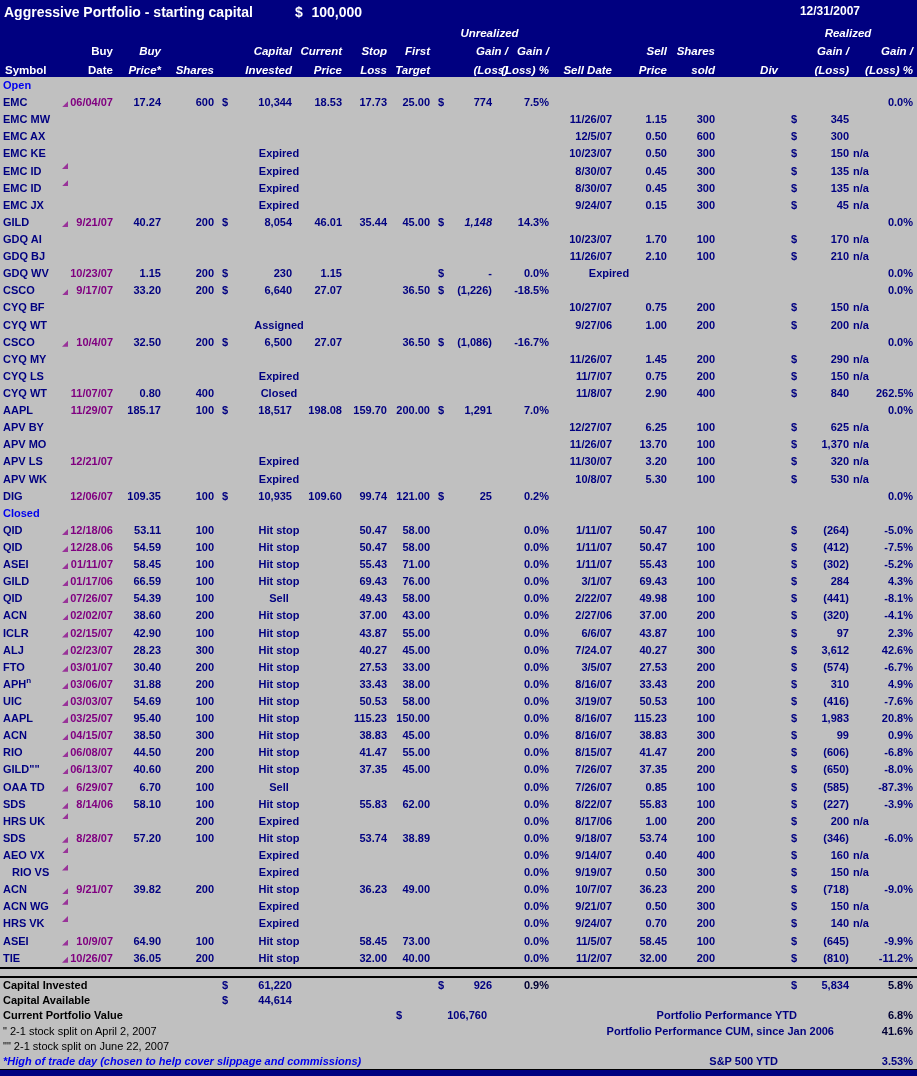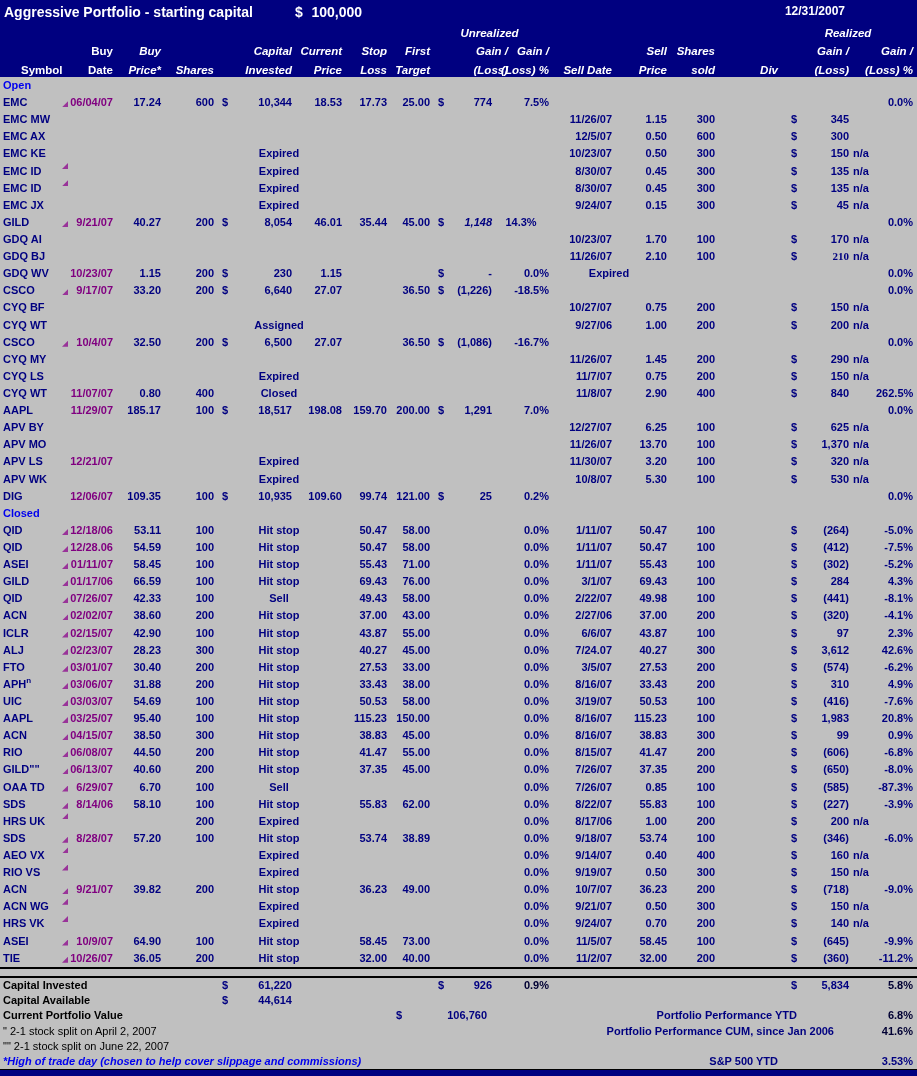--- a/index.html
+++ b/index.html
@@ -10,21 +10,21 @@
     font-weight:bold;font-size:11px;color:#000080;
   }
   .grid{display:grid;grid-template-columns:62px 52px 48px 53px 16px 62px 50px 45px 43px 14px 48px 57px 63px 55px 48px 68px 14px 52px 26px 38px;}
   
   .hd{background:#000080;color:#fff;height:77px}
   .titlebar{position:relative;height:22px}
   .titlebar>div{position:absolute;white-space:nowrap}
   .tb-title{left:4px;top:4px;font-size:14px}
   .tb-cur{left:295px;top:4px;font-size:14px}
   .tb-amt{left:300px;top:4px;width:62px;text-align:right;font-size:14px}
-  .tb-date{right:72px;top:4px;font-size:12px}
+  .tb-date{right:57px;top:4px;font-size:12px}
   .hgrid{grid-template-rows:17px 18px 19px;height:55px}
   .hc{white-space:nowrap;align-self:end;padding-right:2px;font-size:11.5px}
   .it{font-style:italic}
   
   .row{height:17.115px;align-items:center}
   .sect{height:17.115px;line-height:17px;color:#0000EE;padding-left:3px}
   .cell{white-space:nowrap;line-height:13px}
   .r{text-align:right;padding-right:1px}
   .l{text-align:left}
   .ctr{text-align:center}
@@ -68,21 +68,21 @@
       <div class="hc it r" style="grid-column:7;grid-row:2">Current</div>
       <div class="hc it r" style="grid-column:8;grid-row:2">Stop</div>
       <div class="hc it r" style="grid-column:9;grid-row:2">First</div>
       <div class="hc it r" style="grid-column:10/13;grid-row:2;padding-right:42px">Gain /</div>
       <div class="hc it r" style="grid-column:12;grid-row:2">Gain /</div>
       <div class="hc it r" style="grid-column:14;grid-row:2">Sell</div>
       <div class="hc it r" style="grid-column:15;grid-row:2">Shares</div>
       <div class="hc it r" style="grid-column:17/19;grid-row:2">Gain /</div>
       <div class="hc it r" style="grid-column:19/21;grid-row:2">Gain /</div>
 
-      <div class="hc l" style="grid-column:1;grid-row:3;padding-left:21px">Symbol</div>
+      <div class="hc l" style="grid-column:1;grid-row:3;padding-left:5px">Symbol</div>
       <div class="hc r" style="grid-column:2;grid-row:3">Date</div>
       <div class="hc it r" style="grid-column:3;grid-row:3">Price*</div>
       <div class="hc it r" style="grid-column:4;grid-row:3">Shares</div>
       <div class="hc it r" style="grid-column:5/7;grid-row:3">Invested</div>
       <div class="hc it r" style="grid-column:7;grid-row:3">Price</div>
       <div class="hc it r" style="grid-column:8;grid-row:3">Loss</div>
       <div class="hc it r" style="grid-column:9;grid-row:3">Target</div>
       <div class="hc it r" style="grid-column:10/13;grid-row:3;padding-right:42px">(Loss)</div>
       <div class="hc it r" style="grid-column:12;grid-row:3">(Loss) %</div>
       <div class="hc it r" style="grid-column:13;grid-row:3">Sell Date</div>
@@ -178,39 +178,39 @@
         <div class="cell r bd" style="grid-column: 2;"><span>9/21/07</span><span class="mk"></span></div>
         <div class="cell r" style="grid-column: 3;"><span>40.27</span></div>
         <div class="cell r" style="grid-column: 4;"><span>200</span></div>
         <div class="cell l dol" style="grid-column: 5;"><span>$</span></div>
         <div class="cell r" style="grid-column: 6;"><span>8,054</span></div>
         <div class="cell r" style="grid-column: 7;"><span>46.01</span></div>
         <div class="cell r" style="grid-column: 8;"><span>35.44</span></div>
         <div class="cell r" style="grid-column: 9;"><span>45.00</span></div>
         <div class="cell l dol" style="grid-column: 10;"><span>$</span></div>
         <div class="cell r" style="grid-column: 11; font-style: italic;"><span>1,148</span></div>
-        <div class="cell r" style="grid-column: 12; text-align: center;"><span>14.3%</span></div>
+        <div class="cell r" style="grid-column: 12;"><span>14.3%</span></div>
         <div class="cell r" style="grid-column: 20;"><span>0.0%</span></div>
       </div>
       <div class="row grid">
         <div class="cell l sym" style="grid-column: 1;"><span>GDQ AI</span></div>
         <div class="cell r" style="grid-column: 13;"><span>10/23/07</span></div>
         <div class="cell r" style="grid-column: 14;"><span>1.70</span></div>
         <div class="cell r" style="grid-column: 15;"><span>100</span></div>
         <div class="cell l dol" style="grid-column: 17;"><span>$</span></div>
         <div class="cell r" style="grid-column: 18;"><span>170</span></div>
         <div class="cell l nacell" style="grid-column: 19;"><span>n/a</span></div>
       </div>
       <div class="row grid">
         <div class="cell l sym" style="grid-column: 1;"><span>GDQ BJ</span></div>
         <div class="cell r" style="grid-column: 13;"><span>11/26/07</span></div>
         <div class="cell r" style="grid-column: 14;"><span>2.10</span></div>
         <div class="cell r" style="grid-column: 15;"><span>100</span></div>
         <div class="cell l dol" style="grid-column: 17;"><span>$</span></div>
-        <div class="cell r" style="grid-column: 18; font-family: Liberation Serif, serif;"><span>210</span></div>
+        <div class="cell r" style="grid-column: 18;"><span>210</span></div>
         <div class="cell l nacell" style="grid-column: 19;"><span>n/a</span></div>
       </div>
       <div class="row grid">
         <div class="cell l sym" style="grid-column: 1;"><span>GDQ WV</span></div>
         <div class="cell r bd" style="grid-column: 2;"><span>10/23/07</span></div>
         <div class="cell r" style="grid-column: 3;"><span>1.15</span></div>
         <div class="cell r" style="grid-column: 4;"><span>200</span></div>
         <div class="cell l dol" style="grid-column: 5;"><span>$</span></div>
         <div class="cell r" style="grid-column: 6;"><span>230</span></div>
         <div class="cell r" style="grid-column: 7;"><span>1.15</span></div>
@@ -429,21 +429,21 @@
         <div class="cell r" style="grid-column: 13;"><span>3/1/07</span></div>
         <div class="cell r" style="grid-column: 14;"><span>69.43</span></div>
         <div class="cell r" style="grid-column: 15;"><span>100</span></div>
         <div class="cell l dol" style="grid-column: 17;"><span>$</span></div>
         <div class="cell r" style="grid-column: 18;"><span>284</span></div>
         <div class="cell r" style="grid-column: 20;"><span>4.3%</span></div>
       </div>
       <div class="row grid">
         <div class="cell l sym" style="grid-column: 1;"><span>QID</span></div>
         <div class="cell r bd" style="grid-column: 2;"><span>07/26/07</span><span class="mk"></span></div>
-        <div class="cell r" style="grid-column: 3;"><span>42.33</span></div>
+        <div class="cell r" style="grid-column: 3;"><span>54.39</span></div>
         <div class="cell r" style="grid-column: 4;"><span>100</span></div>
         <div class="cell ctr st" style="grid-column: 5 / 8;"><span>Sell</span></div>
         <div class="cell r" style="grid-column: 8;"><span>49.43</span></div>
         <div class="cell r" style="grid-column: 9;"><span>58.00</span></div>
         <div class="cell r" style="grid-column: 12;"><span>0.0%</span></div>
         <div class="cell r" style="grid-column: 13;"><span>2/22/07</span></div>
         <div class="cell r" style="grid-column: 14;"><span>49.98</span></div>
         <div class="cell r" style="grid-column: 15;"><span>100</span></div>
         <div class="cell l dol" style="grid-column: 17;"><span>$</span></div>
         <div class="cell r" style="grid-column: 18;"><span>(441)</span></div>
@@ -504,21 +504,21 @@
         <div class="cell r" style="grid-column: 4;"><span>200</span></div>
         <div class="cell ctr st" style="grid-column: 5 / 8;"><span>Hit stop</span></div>
         <div class="cell r" style="grid-column: 8;"><span>27.53</span></div>
         <div class="cell r" style="grid-column: 9;"><span>33.00</span></div>
         <div class="cell r" style="grid-column: 12;"><span>0.0%</span></div>
         <div class="cell r" style="grid-column: 13;"><span>3/5/07</span></div>
         <div class="cell r" style="grid-column: 14;"><span>27.53</span></div>
         <div class="cell r" style="grid-column: 15;"><span>200</span></div>
         <div class="cell l dol" style="grid-column: 17;"><span>$</span></div>
         <div class="cell r" style="grid-column: 18;"><span>(574)</span></div>
-        <div class="cell r" style="grid-column: 20;"><span>-6.2%</span></div>
+        <div class="cell r" style="grid-column: 20;"><span>-6.7%</span></div>
       </div>
       <div class="row grid">
         <div class="cell l sym" style="grid-column: 1;"><span>APH</span><sup>n</sup></div>
         <div class="cell r bd" style="grid-column: 2;"><span>03/06/07</span><span class="mk"></span></div>
         <div class="cell r" style="grid-column: 3;"><span>31.88</span></div>
         <div class="cell r" style="grid-column: 4;"><span>200</span></div>
         <div class="cell ctr st" style="grid-column: 5 / 8;"><span>Hit stop</span></div>
         <div class="cell r" style="grid-column: 8;"><span>33.43</span></div>
         <div class="cell r" style="grid-column: 9;"><span>38.00</span></div>
         <div class="cell r" style="grid-column: 12;"><span>0.0%</span></div>
@@ -678,21 +678,21 @@
         <div class="cell ctr st" style="grid-column: 5 / 8;"><span>Expired</span></div>
         <div class="cell r" style="grid-column: 12;"><span>0.0%</span></div>
         <div class="cell r" style="grid-column: 13;"><span>9/14/07</span></div>
         <div class="cell r" style="grid-column: 14;"><span>0.40</span></div>
         <div class="cell r" style="grid-column: 15;"><span>400</span></div>
         <div class="cell l dol" style="grid-column: 17;"><span>$</span></div>
         <div class="cell r" style="grid-column: 18;"><span>160</span></div>
         <div class="cell l nacell" style="grid-column: 19;"><span>n/a</span></div>
       </div>
       <div class="row grid">
-        <div class="cell l sym" style="grid-column: 1;"><span>RIO VS</span></div>
+        <div class="cell l sym" style="grid-column: 1; margin-left: 9px;"><span>RIO VS</span></div>
         <div class="cell r bd" style="grid-column: 2;">
           <span class="mk"></span>
         </div>
         <div class="cell ctr st" style="grid-column: 5 / 8;"><span>Expired</span></div>
         <div class="cell r" style="grid-column: 12;"><span>0.0%</span></div>
         <div class="cell r" style="grid-column: 13;"><span>9/19/07</span></div>
         <div class="cell r" style="grid-column: 14;"><span>0.50</span></div>
         <div class="cell r" style="grid-column: 15;"><span>300</span></div>
         <div class="cell l dol" style="grid-column: 17;"><span>$</span></div>
         <div class="cell r" style="grid-column: 18;"><span>150</span></div>
@@ -764,21 +764,21 @@
         <div class="cell r" style="grid-column: 3;"><span>36.05</span></div>
         <div class="cell r" style="grid-column: 4;"><span>200</span></div>
         <div class="cell ctr st" style="grid-column: 5 / 8;"><span>Hit stop</span></div>
         <div class="cell r" style="grid-column: 8;"><span>32.00</span></div>
         <div class="cell r" style="grid-column: 9;"><span>40.00</span></div>
         <div class="cell r" style="grid-column: 12;"><span>0.0%</span></div>
         <div class="cell r" style="grid-column: 13;"><span>11/2/07</span></div>
         <div class="cell r" style="grid-column: 14;"><span>32.00</span></div>
         <div class="cell r" style="grid-column: 15;"><span>200</span></div>
         <div class="cell l dol" style="grid-column: 17;"><span>$</span></div>
-        <div class="cell r" style="grid-column: 18;"><span>(360)</span></div>
+        <div class="cell r" style="grid-column: 18;"><span>(810)</span></div>
         <div class="cell r" style="grid-column: 20;"><span>-11.2%</span></div>
       </div>
     </div>
 
   <div class="sep"></div>
 
   <div class="frow grid">
     <div class="cell flabel" style="grid-column:1/5">Capital Invested</div>
     <div class="cell dol" style="grid-column:5">$</div>
     <div class="cell r" style="grid-column:6">61,220</div>

